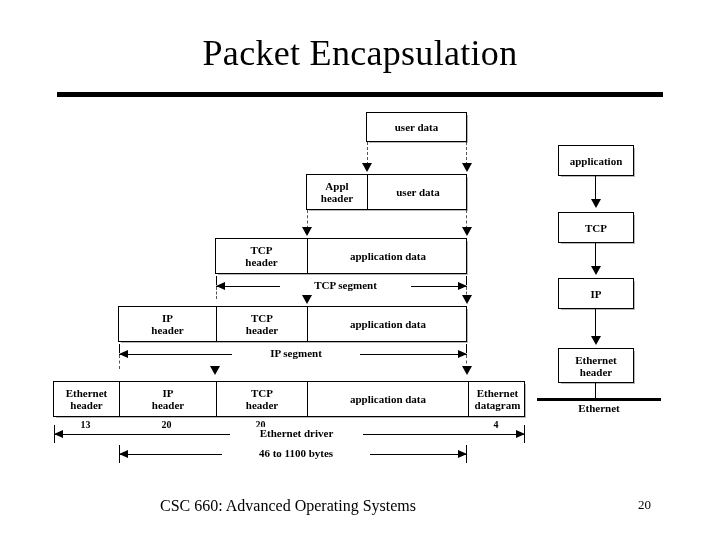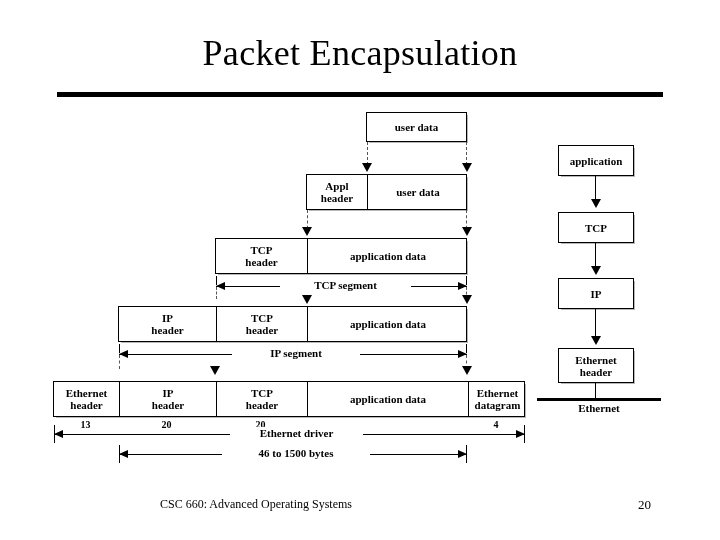--- a/index.html
+++ b/index.html
@@ -152,21 +152,21 @@
     text-align: center;
     white-space: nowrap;
   }
 
   
   #footer-left {
     position: absolute;
     left: 160px;
     top: 497px;
     font-family: "Liberation Serif", "DejaVu Serif", serif;
-    font-size: 12px;
+    font-size: 16px;
     color: #000000;
     white-space: nowrap;
   }
   #footer-right {
     position: absolute;
     left: 638px;
     top: 497px;
     font-family: "Liberation Serif", "DejaVu Serif", serif;
     font-size: 13px;
     color: #000000;
@@ -300,21 +300,21 @@
     <div class="dim-line" style="left:54px; top:434px; width:471px;"></div>
     <div class="arrow-left" style="left:54px; top:430px;"></div>
     <div class="arrow-right" style="left:516px; top:430px;"></div>
     <div class="dim-label" style="left:230px; top:427px; width:125px;">Ethernet driver</div>
 
     <div class="dim-cap" style="left:119px; top:445px; height:18px;"></div>
     <div class="dim-cap" style="left:466px; top:445px; height:18px;"></div>
     <div class="dim-line" style="left:119px; top:454px; width:348px;"></div>
     <div class="arrow-left" style="left:119px; top:450px;"></div>
     <div class="arrow-right" style="left:458px; top:450px;"></div>
-    <div class="dim-label" style="left:222px; top:447px; width:140px;">46 to 1500 bytes</div>
+    <div class="dim-label" style="left:222px; top:447px; width:140px;">46 to 1100 bytes</div>
   </div>
 
   <div class="fig">
 
     <div class="box" style="left:558px; top:145px; width:76px; height:31px;align-items:center;">
       <span>application</span>
     </div>
     <div class="vline" style="left:595px; top:176px; height:26px;"></div>
     <div class="arrow-down" style="left:591px; top:199px;"></div>
 

